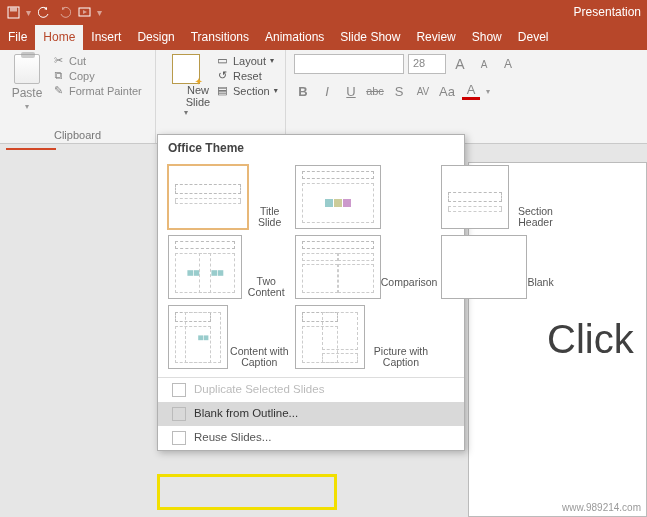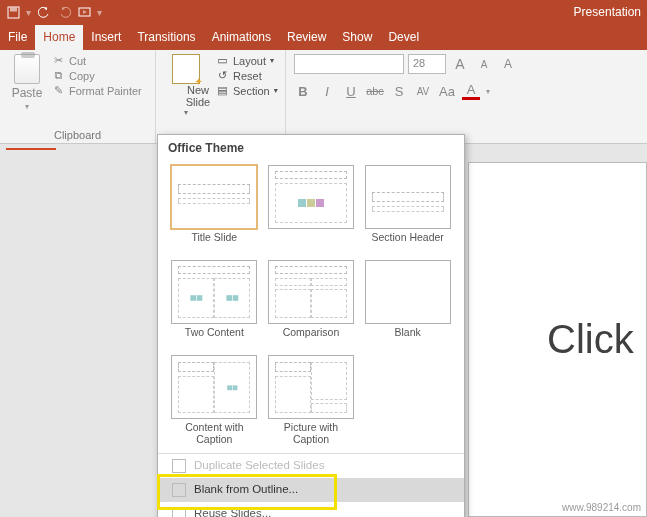--- a/index.html
+++ b/index.html
@@ -44,21 +44,21 @@
 
   .workspace { position:absolute; top:144px; left:0; right:0; bottom:0; background:#e6e6e6; }
   .thumb-pane { position:absolute; left:0; top:0; width:150px; bottom:0; background:#e6e6e6; }
   .thumb-mark { position:absolute; top:4px; left:6px; width:50px; height:2px; background:#d24726; }
   .slide-area { position:absolute; left:468px; top:18px; right:0; bottom:0; background:#fff; border:1px solid #bbb; display:flex; align-items:center; justify-content:flex-start; padding-left:78px; }
   .click-text { font-size:40px; color:#404040; font-family:"Calibri Light","Segoe UI Light",sans-serif; }
 
   .dropdown { position:absolute; left:157px; top:134px; width:308px; background:#fff; border:1px solid #b0b0b0; box-shadow:2px 2px 7px rgba(0,0,0,.25); padding-bottom:0; }
   .dd-title { font-weight:600; padding:6px 10px 6px; font-size:12px; color:#444; }
   .dd-grid { display:grid; grid-template-columns:repeat(3,1fr); gap:0 0; padding:0 8px 4px; }
-  .dd-cell { display:flex; flex-direction:column; align-items:center; padding:4px 2px 2px; }
+  .dd-cell { display:flex; align-items:flex-end; padding:4px 2px 2px; }
   .layout-thumb { width:86px; height:64px; border:1px solid #b0b0b0; background:#fff; position:relative; padding:5px; }
   .layout-thumb.sel { outline:2px solid #e8b878; outline-offset:-1px; }
   .lt-title-bar { position:absolute; left:6px; right:6px; top:18px; height:10px; border:1px dashed #bbb; }
   .lt-sub-bar { position:absolute; left:6px; right:6px; top:32px; height:6px; border:1px dashed #ccc; }
   .lt-head { position:absolute; left:6px; right:6px; top:5px; height:8px; border:1px dashed #bbb; }
   .lt-body { position:absolute; left:6px; right:6px; top:17px; bottom:5px; border:1px dashed #ccc; }
   .lt-body-icons { display:flex; align-items:center; justify-content:center; gap:1px; height:100%; }
   .mico { width:8px; height:8px; background:#9cc; }
   .lt-left { position:absolute; left:6px; top:17px; bottom:5px; width:36px; border:1px dashed #ccc; }
   .lt-right { position:absolute; right:6px; top:17px; bottom:5px; width:36px; border:1px dashed #ccc; }
@@ -111,22 +111,24 @@
       </span>
     <span class="qat-sep">▾</span>
   </div>
   <div class="presname">Presentation</div>
 </div>
 
 <div class="tabs">
   <div class="tab">File</div>
   <div class="tab active">Home</div>
   <div class="tab">Insert</div>
+  <div class="tab">Design</div>
   <div class="tab">Transitions</div>
   <div class="tab">Animations</div>
+  <div class="tab">Slide Show</div>
   <div class="tab">Review</div>
   <div class="tab">Show</div>
   <div class="tab">Devel</div>
 </div>
 
 <div class="ribbon">
   <div class="group" style="width:156px">
     <div class="clipboard-body">
       <div class="paste-btn">
         <div class="paste-icon"></div>

